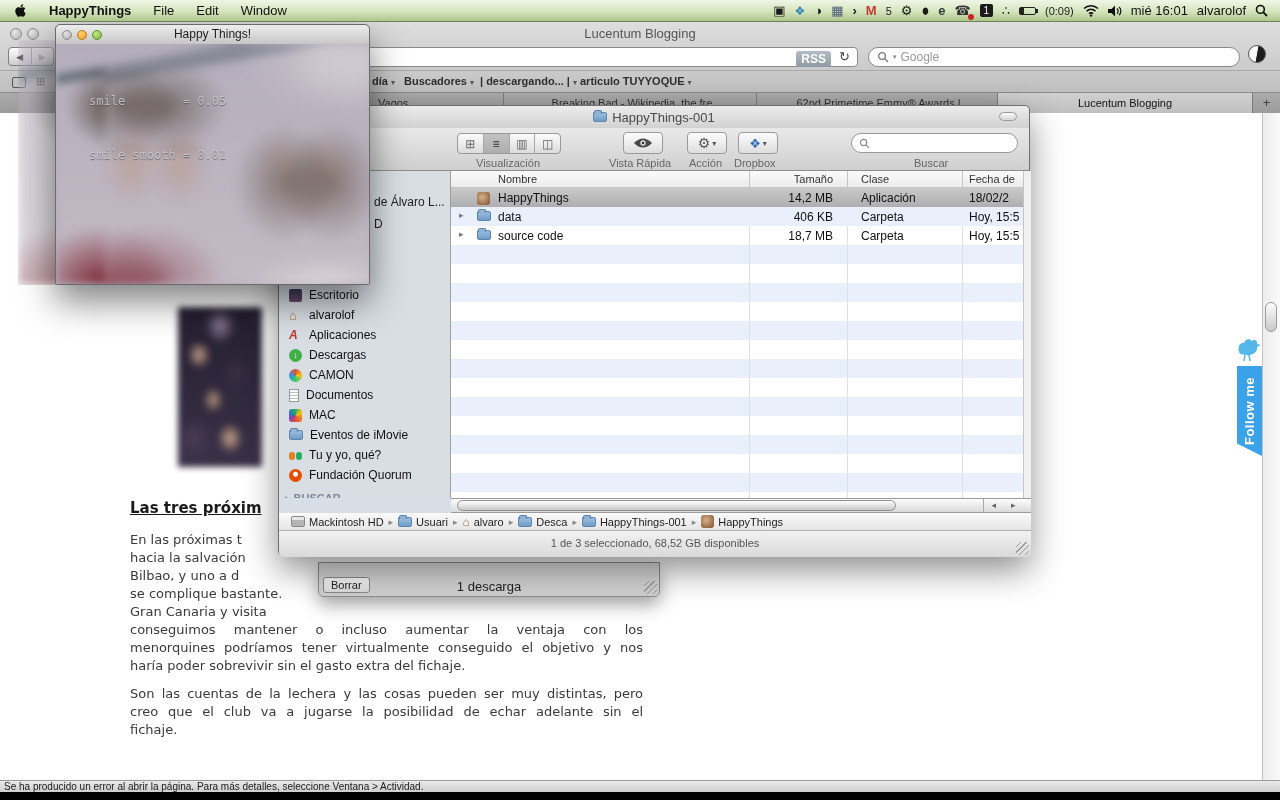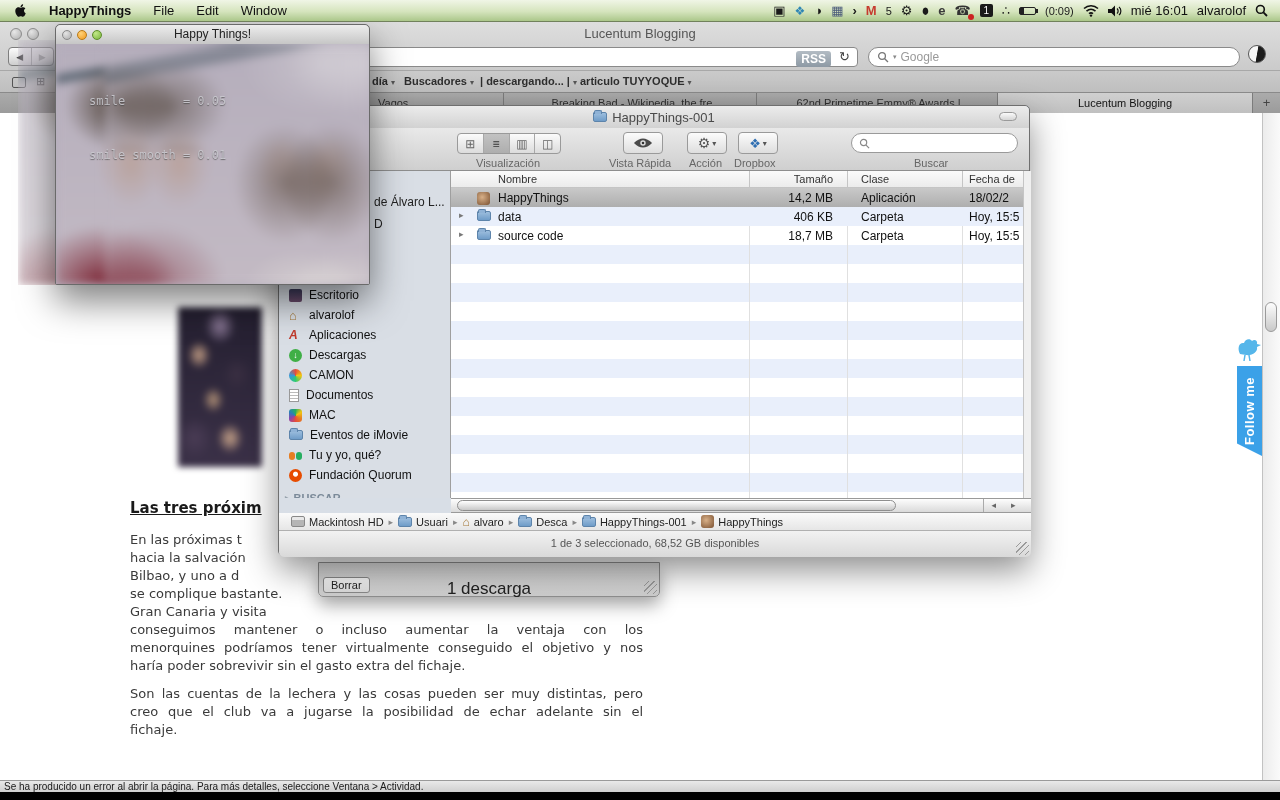--- a/index.html
+++ b/index.html
@@ -96,21 +96,21 @@
   .sf-status { position:absolute; left:0; top:758px; width:1280px; height:12px; border-top:1px solid #9a9a9a;
     background:linear-gradient(#e9e9e9,#cfcfcf); font-size:10px; color:#1a1a1a; padding:0 4px; line-height:12px; }
   .black-strip { position:absolute; left:0; top:792px; width:1280px; height:8px; background:#000; z-index:60; }
 
   
   .downloads { position:absolute; left:318px; top:562px; width:342px; height:35px; z-index:5;
     background:linear-gradient(#dcdcdc,#cfcfcf); border:1px solid #8f8f8f; border-radius:0 0 5px 5px;
     box-shadow:0 8px 18px rgba(0,0,0,.35); }
   .dl-btn { position:absolute; left:4px; top:14px; font-size:11px; color:#222; padding:0 7px; height:16px; line-height:15px;
     border:1px solid #8a8a8a; border-radius:3px; background:linear-gradient(#fdfdfd,#dcdcdc); }
-  .dl-count { position:absolute; left:0; top:16px; width:100%; text-align:center; font-size:17px; color:#222; }
+  .dl-count { position:absolute; left:0; top:16px; width:100%; text-align:center; font-size:13px; color:#222; }
   .grip { position:absolute; right:2px; bottom:2px; width:13px; height:13px;
     background:repeating-linear-gradient(135deg, transparent 0 3px, #9a9a9a 3px 4px); }
 
   
   .finder { position:absolute; left:278px; top:105px; width:752px; height:451px; z-index:10;
     border:1px solid #6f6f6f; border-radius:5px; box-shadow:0 14px 34px rgba(0,0,0,.45); background:#d8dee6; }
   .fd-title { position:absolute; left:0; top:0; width:100%; height:22px; border-radius:5px 5px 0 0;
     background:linear-gradient(#ececec,#d2d2d2); display:flex; align-items:center; justify-content:center; gap:5px;
     font-size:13px; color:#4a4a4a; }
   .fd-pill { position:absolute; right:12px; top:6px; width:18px; height:9px; border:1px solid #9a9a9a; border-radius:5px;

